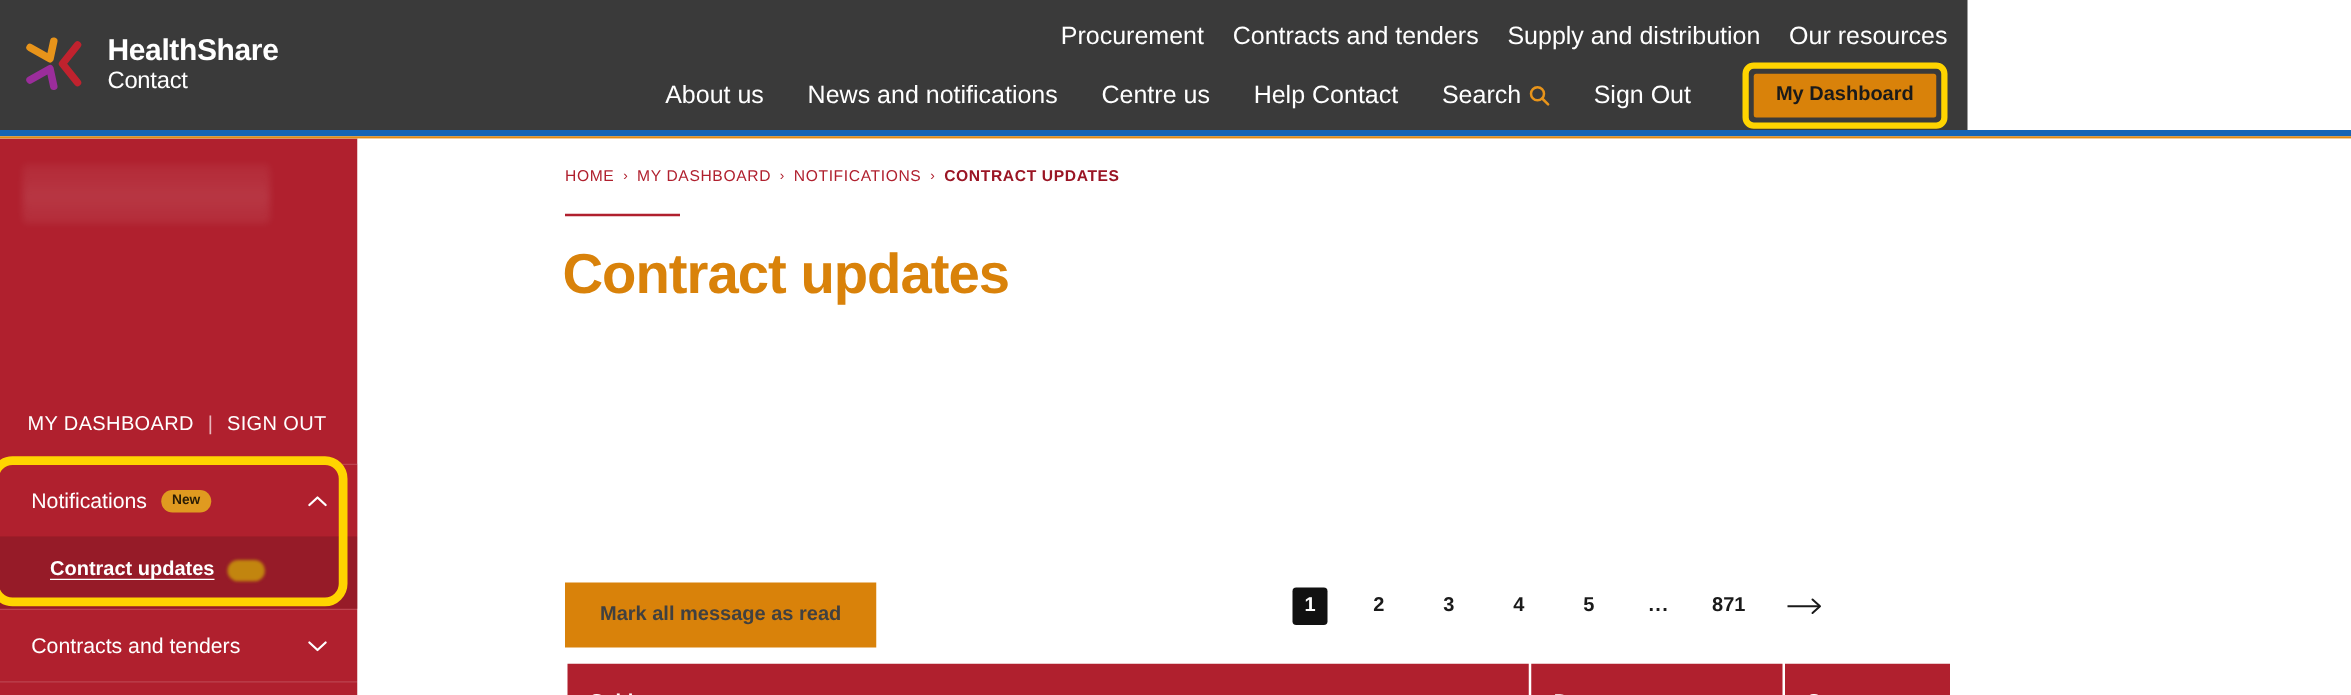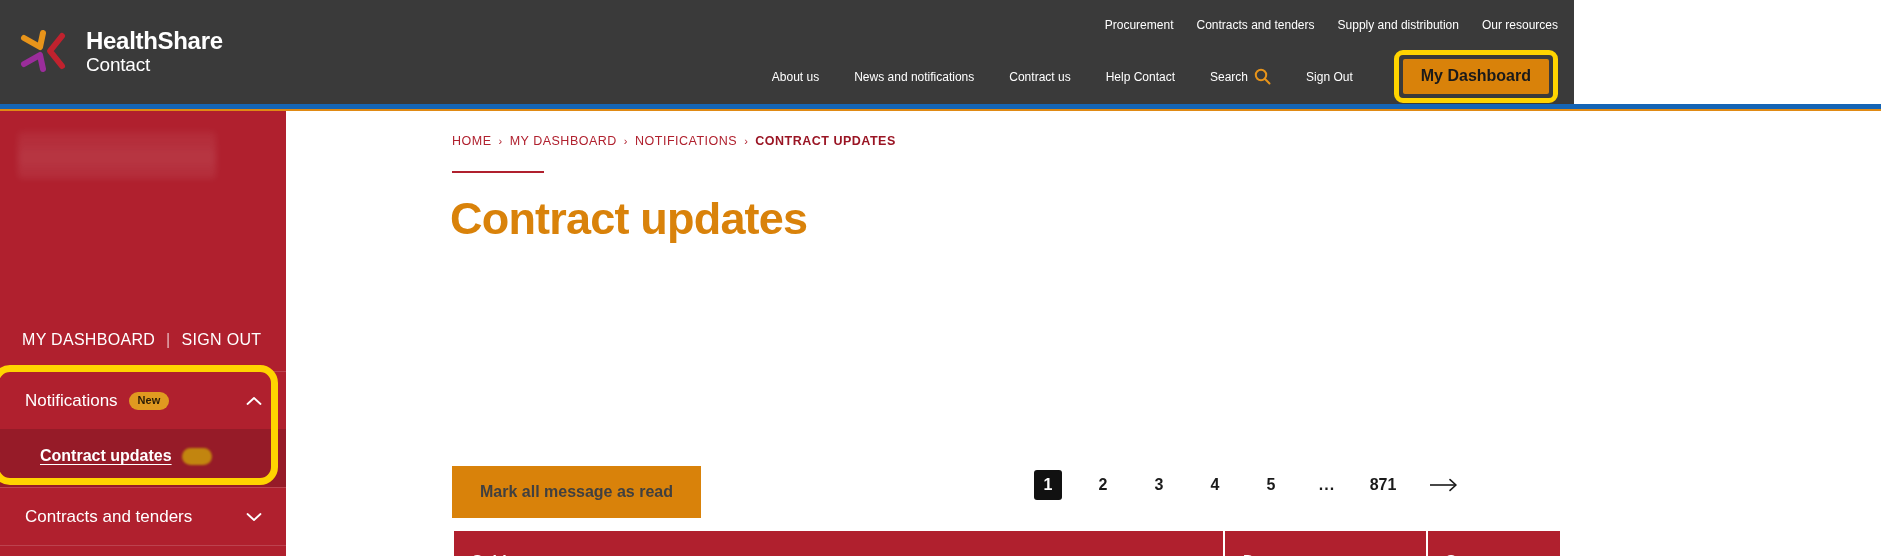--- a/index.html
+++ b/index.html
@@ -55,31 +55,31 @@
   .nav-row-2 {
     position: absolute;
     right: 16px;
     top: 50px;
     display: flex;
     align-items: center;
     gap: 35px;
   }
   .nav-link {
     color: #ffffff;
-    font-size: 12px;
+    font-size: 20px;
     text-decoration: none;
     white-space: nowrap;
     cursor: pointer;
   }
   .search-link {
     display: flex;
     align-items: center;
     gap: 6px;
     color: #ffffff;
-    font-size: 12px;
+    font-size: 20px;
     cursor: pointer;
     white-space: nowrap;
   }
   .search-icon { display: block; }
 
   
   .dash-highlight {
     position: relative;
     border: 5px solid #ffd400;
     border-radius: 9px;
@@ -380,21 +380,21 @@
   <nav class="nav-row-1">
     <a class="nav-link">Procurement</a>
     <a class="nav-link">Contracts and tenders</a>
     <a class="nav-link">Supply and distribution</a>
     <a class="nav-link">Our resources</a>
   </nav>
 
   <nav class="nav-row-2">
     <a class="nav-link">About us</a>
     <a class="nav-link">News and notifications</a>
-    <a class="nav-link">Contract us</a>
+    <a class="nav-link">Centre us</a>
     <a class="nav-link">Help Contact</a>
 
     <span class="search-link">
       <span>Search</span>
       <svg class="search-icon" width="17" height="17" viewBox="0 0 17 17">
         <circle cx="7" cy="7" r="5.2" fill="none" stroke="#e8941a" stroke-width="2"></circle>
         <line x1="10.8" y1="10.8" x2="15.5" y2="15.5" stroke="#e8941a" stroke-width="2" stroke-linecap="round"></line>
       </svg>
     </span>
 

